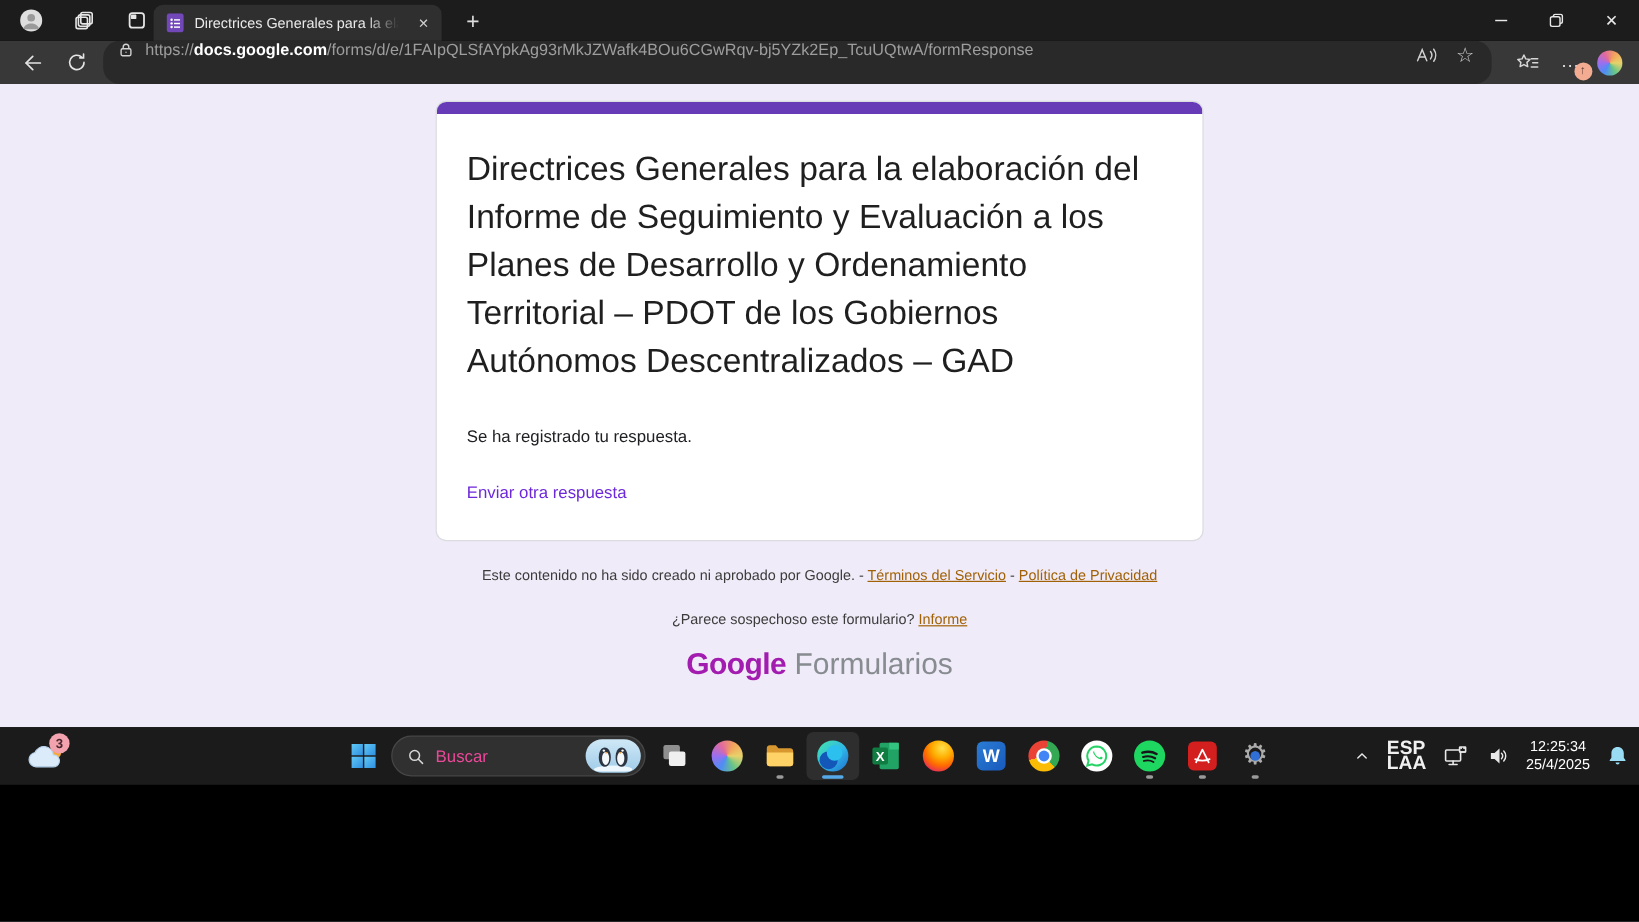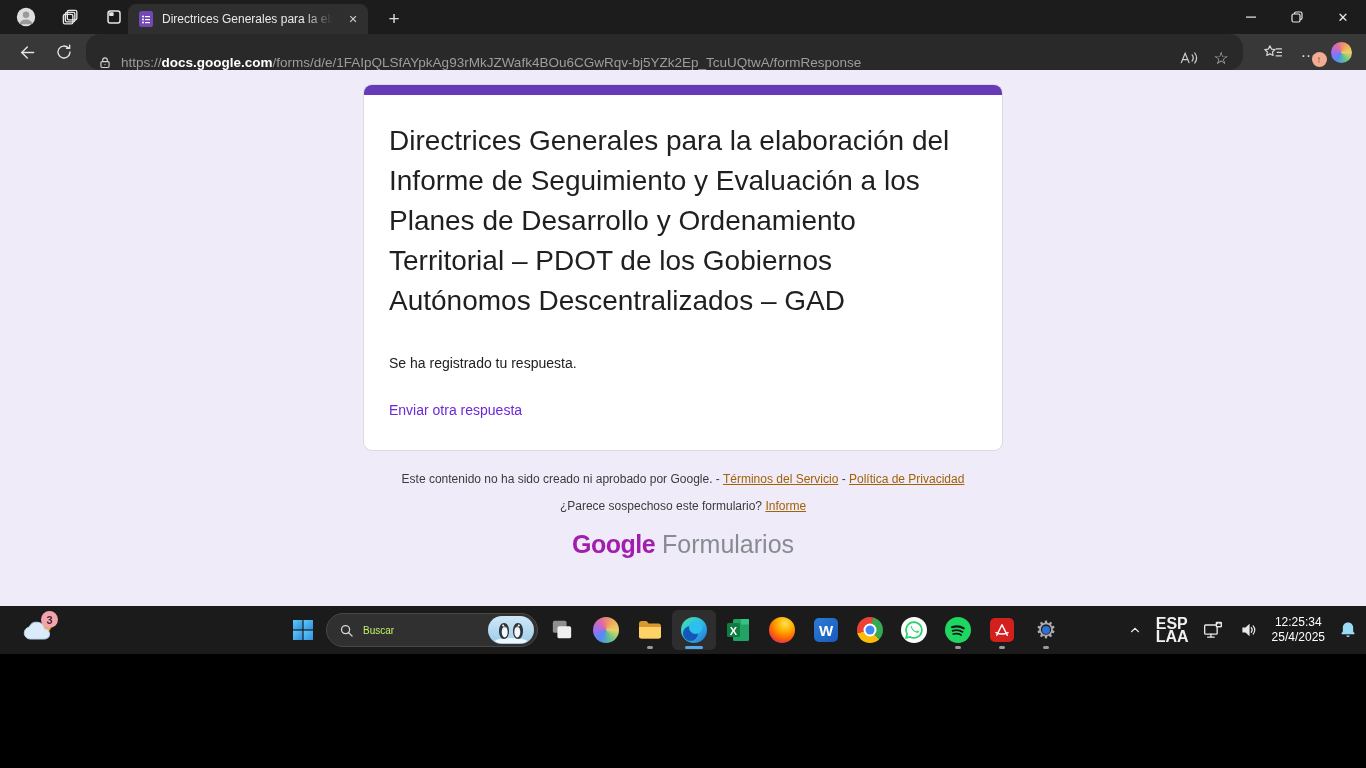--- a/index.html
+++ b/index.html
@@ -13,54 +13,54 @@
   .tab { position:absolute; left:128px; top:4px; width:240px; height:30px; background:#2f2f2f; border-radius:8px 8px 0 0; display:flex; align-items:center; padding:0 6px 0 10px; gap:8px; }
   .tab-title { position:relative; flex:1; font-size:12px; color:#e9e9e9; white-space:nowrap; overflow:hidden; -webkit-mask-image:linear-gradient(90deg,#000 82%,transparent 98%); mask-image:linear-gradient(90deg,#000 82%,transparent 98%); }
   .tab-close { width:18px; height:18px; border-radius:4px; color:#cfcfcf; font-size:11px; display:flex; align-items:center; justify-content:center; }
   .newtab-btn { position:absolute; left:380px; top:5px; width:28px; height:28px; color:#dcdcdc; font-size:19px; font-weight:400; display:flex; align-items:center; justify-content:center; border-radius:4px; }
   .win-controls { position:absolute; right:0; top:0; display:flex; height:34px; }
   .win-btn { width:46px; height:34px; display:flex; align-items:center; justify-content:center; color:#e8e8e8; font-size:13px; }
 
   
   .toolbar { height:36px; background:#383838; display:flex; align-items:center; padding:0 10px; gap:6px; }
   .nav-btn { width:32px; height:28px; display:flex; align-items:center; justify-content:center; border-radius:4px; }
-  .omnibox { flex:1; height:36px; background:#292929; border-radius:14px; display:flex; align-items:flex-end; padding:0 8px 0 12px; gap:9px; min-width:0; }
+  .omnibox { flex:1; height:36px; background:#292929; border-radius:14px; display:flex; align-items:flex-start; padding:0 8px 0 12px; gap:9px; min-width:0; }
   .url-text { flex:1; font-size:13.5px; color:#9d9d9d; white-space:nowrap; overflow:hidden; }
   .url-text .domain { color:#ffffff; font-weight:bold; }
   .omni-right { display:flex; align-items:center; gap:4px; }
   .omni-ic { width:28px; height:24px; display:flex; align-items:center; justify-content:center; color:#cfcfcf; }
   .glyph-star { font-size:17px; color:#cfcfcf; }
   .after-omni { display:flex; align-items:center; gap:8px; padding:0 4px 0 10px; }
   .more-btn { position:relative; width:28px; height:26px; display:flex; align-items:center; justify-content:center; color:#dedede; font-size:16px; letter-spacing:1px; }
   .more-badge { position:absolute; right:-4px; bottom:-2px; width:15px; height:15px; border-radius:50%; background:#f3ac92; color:#5b3a2e; font-size:10px; font-weight:bold; display:flex; align-items:center; justify-content:center; }
   .copilot-orb { width:21px; height:21px; border-radius:50%; background:conic-gradient(from 210deg,#4e8df5,#9a6ff0,#e0699e,#f2a35c,#e8d26a,#67c587,#4e8df5); }
 
   
   .page { position:relative; height:536px; background:#f0ebf8; overflow:hidden; }
   .card { width:640px; margin:14px auto 0; background:#ffffff; border:1px solid #dadce0; border-radius:9px; overflow:hidden; }
   .card-accent { height:10px; background:#673ab7; }
   .card-body { padding:26px 25px 32px; }
   .form-title { max-width:588px; font-size:28px; line-height:40px; color:#1f1f1f; font-weight:400; }
   .confirm-text { margin-top:34px; font-size:14px; color:#202124; }
   .resubmit { margin-top:31px; font-size:14px; }
   .resubmit a { color:#6d28d9; cursor:pointer; }
   .page-footer { margin-top:21px; text-align:center; font-size:12px; color:#3b3b3b; }
-  .page-footer .row2 { margin-top:13px; }
+  .page-footer .row2 { margin-top:23px; }
   .page-footer a { color:#a16207; text-decoration:underline; cursor:pointer; }
   .forms-logo { margin-top:17px; text-align:center; font-size:25px; }
   .forms-logo .g { color:#a21caf; font-weight:bold; letter-spacing:-0.5px; }
   .forms-logo .p { color:#878c91; margin-left:7px; font-weight:400; }
 
   
   .taskbar { position:relative; height:48px; background:#1b1b1b; }
   .widgets { position:absolute; left:16px; top:5px; width:44px; height:38px; display:flex; align-items:center; justify-content:center; }
   .widgets .badge { position:absolute; top:0px; right:2px; width:17px; height:17px; border-radius:50%; background:#f2a3ae; color:#47262c; font-size:11px; font-weight:bold; display:flex; align-items:center; justify-content:center; }
   .start-btn { position:absolute; left:283px; top:6px; width:40px; height:36px; display:flex; align-items:center; justify-content:center; border-radius:5px; }
   .search-pill { position:absolute; left:326px; top:7px; width:212px; height:34px; background:#303030; border:1px solid #474747; border-radius:17px; display:flex; align-items:center; padding:0 3px 0 12px; gap:9px; }
-  .search-pill .s-label { font-size:10px; color:#bef264; }
+  .search-pill .s-label { font-size:14px; color:#ec4899; }
   .search-img { margin-left:auto; width:46px; height:28px; border-radius:14px; overflow:hidden; background:linear-gradient(180deg,#cfe8f7,#9fcbe8); display:flex; align-items:center; justify-content:center; }
   .app-row { position:absolute; left:540px; top:4px; display:flex; }
   .slot { position:relative; width:44px; height:40px; display:flex; align-items:center; justify-content:center; border-radius:6px; }
   .slot.active { background:#2e2e2e; }
   .run-dot { position:absolute; bottom:1px; left:50%; transform:translateX(-50%); width:6px; height:3px; border-radius:2px; background:#9a9a9a; }
   .run-bar { position:absolute; bottom:1px; left:50%; transform:translateX(-50%); width:18px; height:3px; border-radius:2px; background:#55a9e8; }
   .edge-ic { position:relative; width:26px; height:26px; border-radius:50%; background:linear-gradient(135deg,#45e6a8 0%,#2fb6e8 55%,#1f6fd0 100%); overflow:hidden; }
   .edge-ic::before { content:""; position:absolute; left:2px; top:9px; width:15px; height:15px; border-radius:50%; background:#1357b8; }
   .edge-ic::after { content:""; position:absolute; left:8px; top:4px; width:13px; height:13px; border-radius:50%; background:#2cc0ee; }
   .chrome-ic { position:relative; width:26px; height:26px; border-radius:50%; background:conic-gradient(from 135deg,#fbbc05 0 120deg,#ea4335 0 240deg,#34a853 0 360deg); }

